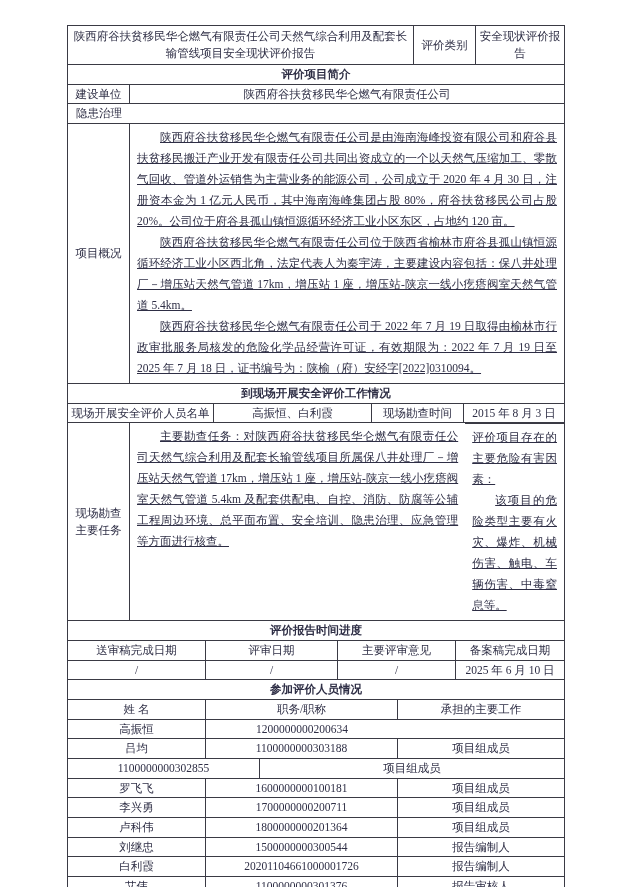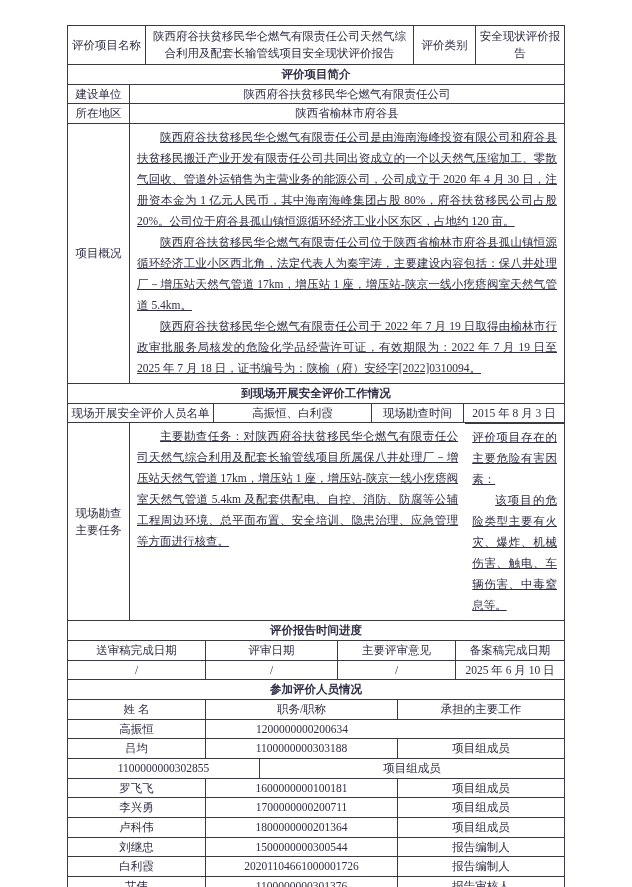--- a/index.html
+++ b/index.html
@@ -68,38 +68,36 @@
   .stack > .sub { border-top: 1px solid #3a3a44; }
   .stack > div:first-child { border-top: none; }
   .nowrap { white-space: nowrap; }
 </style>
 </head>
 <body>
 
 <div class="doc-table">
 
   <div class="row h-title">
-    <div class="cell w-label-1">评价项目名称</div>
     <div class="cell grow">陕西府谷扶贫移民华仑燃气有限责任公司天然气综合利用及配套长输管线项目安全现状评价报告</div>
     <div class="cell w-cat">评价类别</div>
     <div class="cell w-catval">安全现状评价报告</div>
   </div>
 
   <div class="row h-sec">
     <div class="cell grow section-header">评价项目简介</div>
   </div>
 
   <div class="row h-line">
     <div class="cell w-label-2">建设单位</div>
     <div class="cell grow">陕西府谷扶贫移民华仑燃气有限责任公司</div>
   </div>
 
   <div class="row h-line">
-    <div class="cell w-label-2">所在地区</div>
-    <div class="cell grow">陕西省榆林市府谷县</div>
+    <div class="cell w-label-2">隐患治理</div>
   </div>
 
   <div class="row">
     <div class="cell w-label-2">项目概况</div>
     <div class="cell grow text-block">
       <p>陕西府谷扶贫移民华仑燃气有限责任公司是由海南海峰投资有限公司和府谷县扶贫移民搬迁产业开发有限责任公司共同出资成立的一个以天然气压缩加工、零散气回收、管道外运销售为主营业务的能源公司，公司成立于 2020 年 4 月 30 日，注册资本金为 1 亿元人民币，其中海南海峰集团占股 80%，府谷扶贫移民公司占股 20%。公司位于府谷县孤山镇恒源循环经济工业小区东区，占地约 120 亩。</p>
       <p>陕西府谷扶贫移民华仑燃气有限责任公司位于陕西省榆林市府谷县孤山镇恒源循环经济工业小区西北角，法定代表人为秦宇涛，主要建设内容包括：保八井处理厂－增压站天然气管道 17km，增压站 1 座，增压站-陕京一线小疙瘩阀室天然气管道 5.4km。</p>
       <p>陕西府谷扶贫移民华仑燃气有限责任公司于 2022 年 7 月 19 日取得由榆林市行政审批服务局核发的危险化学品经营许可证，有效期限为：2022 年 7 月 19 日至 2025 年 7 月 18 日，证书编号为：陕榆（府）安经字[2022]0310094。</p>
     </div>
   </div>

